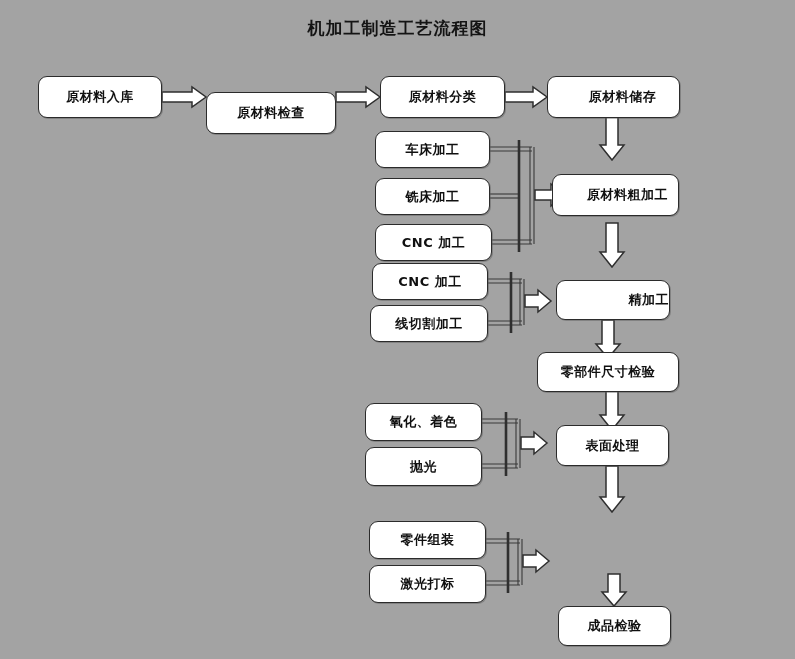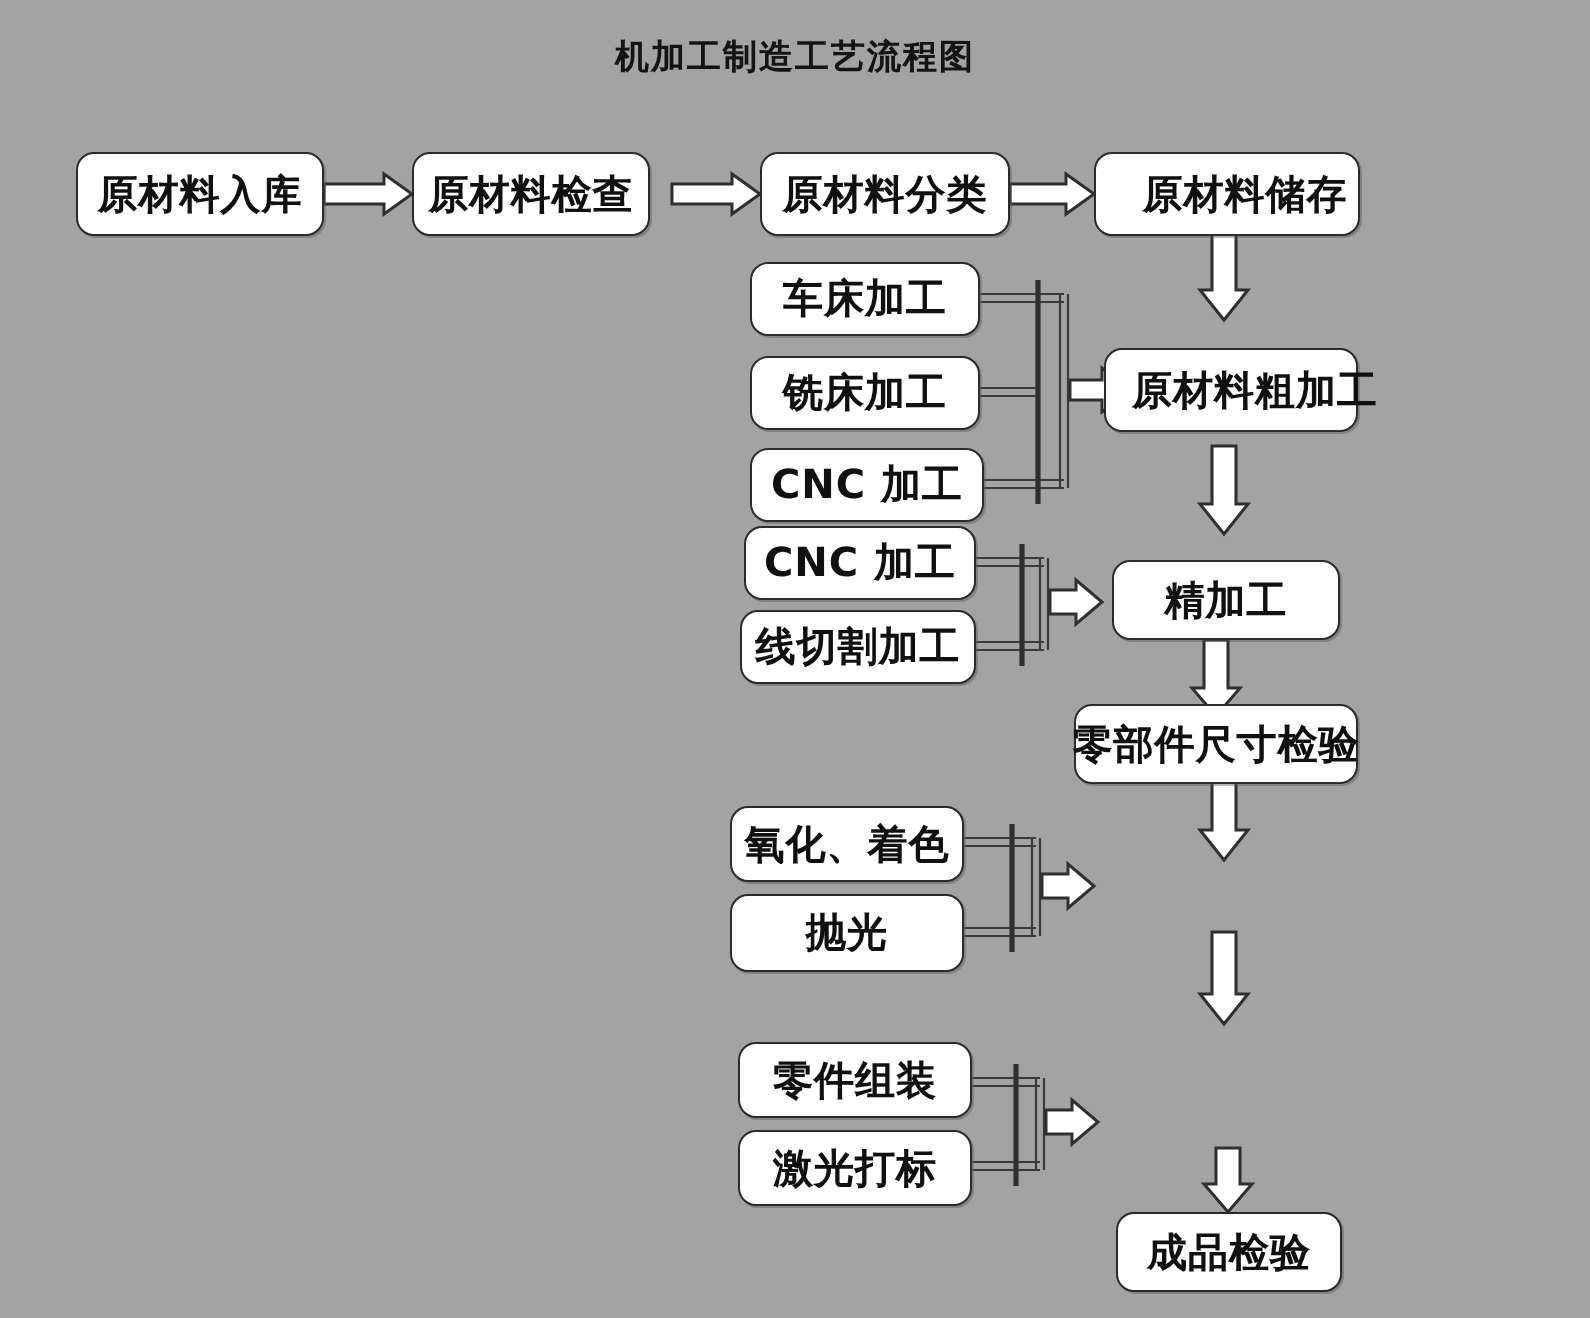--- a/index.html
+++ b/index.html
@@ -28,21 +28,21 @@
   }
   .node {
     position: absolute;
     box-sizing: border-box;
     border: 1.6px solid #2b2b2b;
     border-radius: 9px;
     background: #ffffff;
     display: flex;
     align-items: center;
     justify-content: center;
-    font-size: 20px;
+    font-size: 13px;
     font-weight: bold;
     color: #101010;
     letter-spacing: 0.5px;
     white-space: nowrap;
     box-shadow: 1px 1px 0 rgba(90,90,90,0.45);
   }
   #connectors {
     position: absolute;
     left: 0;
     top: 0;
@@ -147,21 +147,21 @@
       <line class="lnd" x1="518" y1="539" x2="518" y2="585"></line>
       <line class="lnd" x1="522" y1="539" x2="522" y2="585"></line>
       <line class="bar" x1="508" y1="532" x2="508" y2="593"></line>
       <path class="ar" d="M523,555 L536,555 L536,550 L549,561 L536,572 L536,567 L523,567 Z"></path>
     </g>
   </svg>
 
   <div class="node" style="left:38px; top:76px; width:124px; height:42px;">
     <span>原材料入库</span>
   </div>
-  <div class="node" style="left:206px; top:76px; width:119px; height:42px;">
+  <div class="node" style="left:206px; top:92px; width:130px; height:42px;">
     <span>原材料检查</span>
   </div>
   <div class="node" style="left:380px; top:76px; width:125px; height:42px;align-items:center;">
     <span>原材料分类</span>
   </div>
   <div class="node" style="left:547px; top:76px; width:133px; height:42px;padding-left:18px;">
     <span>原材料储存</span>
   </div>
 
   <div class="node" style="left:375px; top:131px; width:115px; height:37px;">
@@ -176,34 +176,37 @@
   <div class="node" style="left:552px; top:174px; width:127px; height:42px;padding-left:24px;">
     <span>原材料粗加工</span>
   </div>
 
   <div class="node" style="left:372px; top:263px; width:116px; height:37px;">
     <span>CNC 加工</span>
   </div>
   <div class="node" style="left:370px; top:305px; width:118px; height:37px;">
     <span>线切割加工</span>
   </div>
-  <div class="node" style="left:556px; top:280px; width:114px; height:40px;">
+  <div class="node" style="left:556px; top:280px; width:114px; height:40px;justify-content:flex-end;">
     <span>精加工</span>
   </div>
 
   <div class="node" style="left:537px; top:352px; width:142px; height:40px;">
     <span>零部件尺寸检验</span>
   </div>
 
   <div class="node" style="left:365px; top:403px; width:117px; height:38px;">
     <span>氧化、着色</span>
   </div>
   <div class="node" style="left:365px; top:447px; width:117px; height:39px;">
     <span>抛光</span>
   </div>
+  <div class="node" style="left:556px; top:425px; width:113px; height:41px;">
+    <span>表面处理</span>
+  </div>
 
   <div class="node" style="left:369px; top:521px; width:117px; height:38px;">
     <span>零件组装</span>
   </div>
   <div class="node" style="left:369px; top:565px; width:117px; height:38px;">
     <span>激光打标</span>
   </div>
 
   <div class="node" style="left:558px; top:606px; width:113px; height:40px;font-family:Liberation Serif, serif;">
     <span>成品检验</span>

